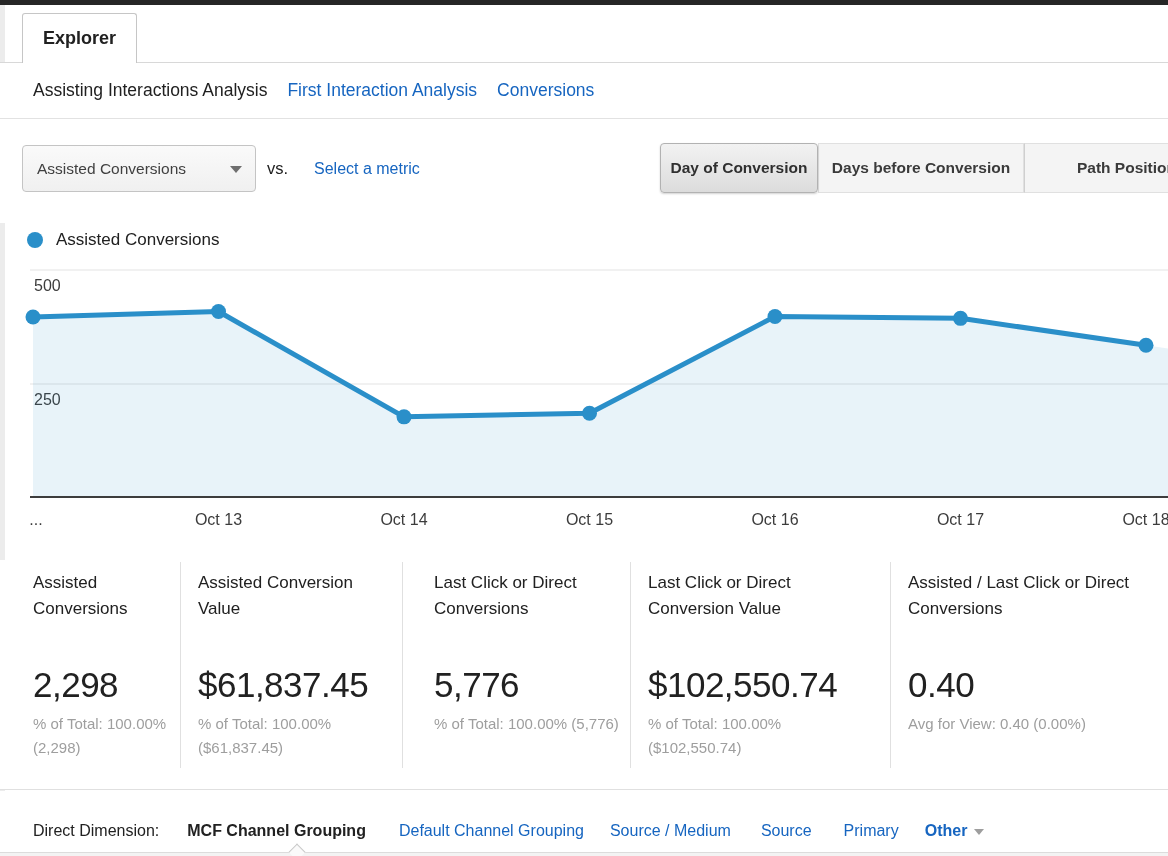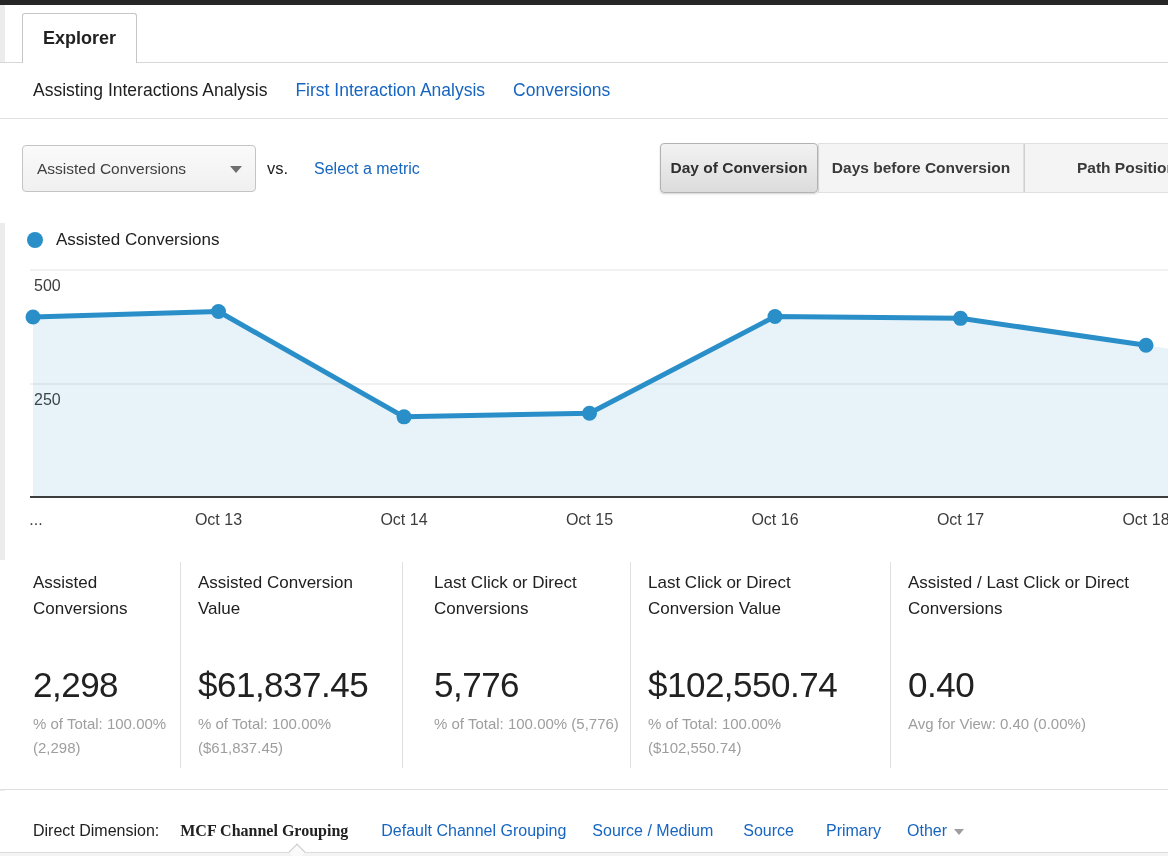--- a/index.html
+++ b/index.html
@@ -18,21 +18,21 @@
     position: absolute; top: 13px; left: 22px; width: 115px; height: 50px;
     background: #fff; border: 1px solid #c6c6c6; border-bottom: none;
     border-radius: 3px 3px 0 0; z-index: 2;
     font-size: 18px; font-weight: bold; text-align: center; line-height: 48px;
   }
 
   
   .subnav {
     position: absolute; top: 63px; left: 0; right: 0; height: 56px;
     background: #fff; border-bottom: 1px solid #e2e2e2;
-    display: flex; align-items: center; padding-left: 33px; gap: 28px;
+    display: flex; align-items: center; padding-left: 33px; gap: 20px;
   }
   .subnav .nav-item { font-size: 17.5px; color: var(--c-link, #1665c0); cursor: pointer; white-space: nowrap; }
   .subnav .nav-item.active { color: var(--c-text, #212121); cursor: default; }
 
   
   .controls { position: absolute; top: 119px; left: 0; right: 0; height: 104px; background: #fff; }
   .dropdown {
     position: absolute; left: 22px; top: 26px; width: 234px; height: 47px;
     border: 1px solid #c4c4c4; border-radius: 4px;
     background: linear-gradient(#fafafa, #f0f0f0);
@@ -87,27 +87,27 @@
   .card-divider { position: absolute; top: 562px; height: 206px; width: 1px; background: #e0e0e0; }
   .card-divider.d1 { left: 180px; }
   .card-divider.d2 { left: 402px; }
   .card-divider.d3 { left: 630px; }
   .card-divider.d4 { left: 890px; }
 
   
   .footer { position: absolute; top: 791px; left: 0; right: 0; bottom: 0; background: #fff; }
   .dim-row { position: absolute; top: 31px; left: 33px; right: 0; display: flex; align-items: center; white-space: nowrap; }
   .dim-label { font-size: 16px; color: var(--c-text, #212121); }
-  .dim-selected { font-size: 16px; font-weight: bold; color: var(--c-text, #212121); margin-left: 21px; font-family: Liberation Serif, serif; }
+  .dim-selected { font-size: 16px; font-weight: bold; color: var(--c-text, #212121); margin-left: 28px; }
   .dim-link { font-size: 16px; color: var(--c-link, #1665c0); cursor: pointer; }
   .dim-link.l1 { margin-left: 33px; }
   .dim-link.l2 { margin-left: 26px; }
   .dim-link.l3 { margin-left: 30px; }
   .dim-link.l4 { margin-left: 32px; }
-  .dim-link.l5 { margin-left: 26px; }
+  .dim-link.l5 { margin-left: 26px; font-weight: bold; }
   .dim-caret {
     display: inline-block; width: 0; height: 0; margin-left: 7px;
     border-left: 5px solid transparent; border-right: 5px solid transparent;
     border-top: 6px solid #9e9e9e; vertical-align: middle;
   }
   .footer-border { position: absolute; left: 0; right: 0; bottom: 3px; height: 1px; background: #dcdcdc; }
   .footer-bottom-strip { position: absolute; left: 0; right: 0; bottom: 0; height: 3px; background: #f3f3f3; }
   .notch {
     position: absolute; left: 291px; bottom: -2px; width: 12px; height: 12px;
     background: #fafafa; border-top: 1px solid #c9c9c9; border-left: 1px solid #c9c9c9;

